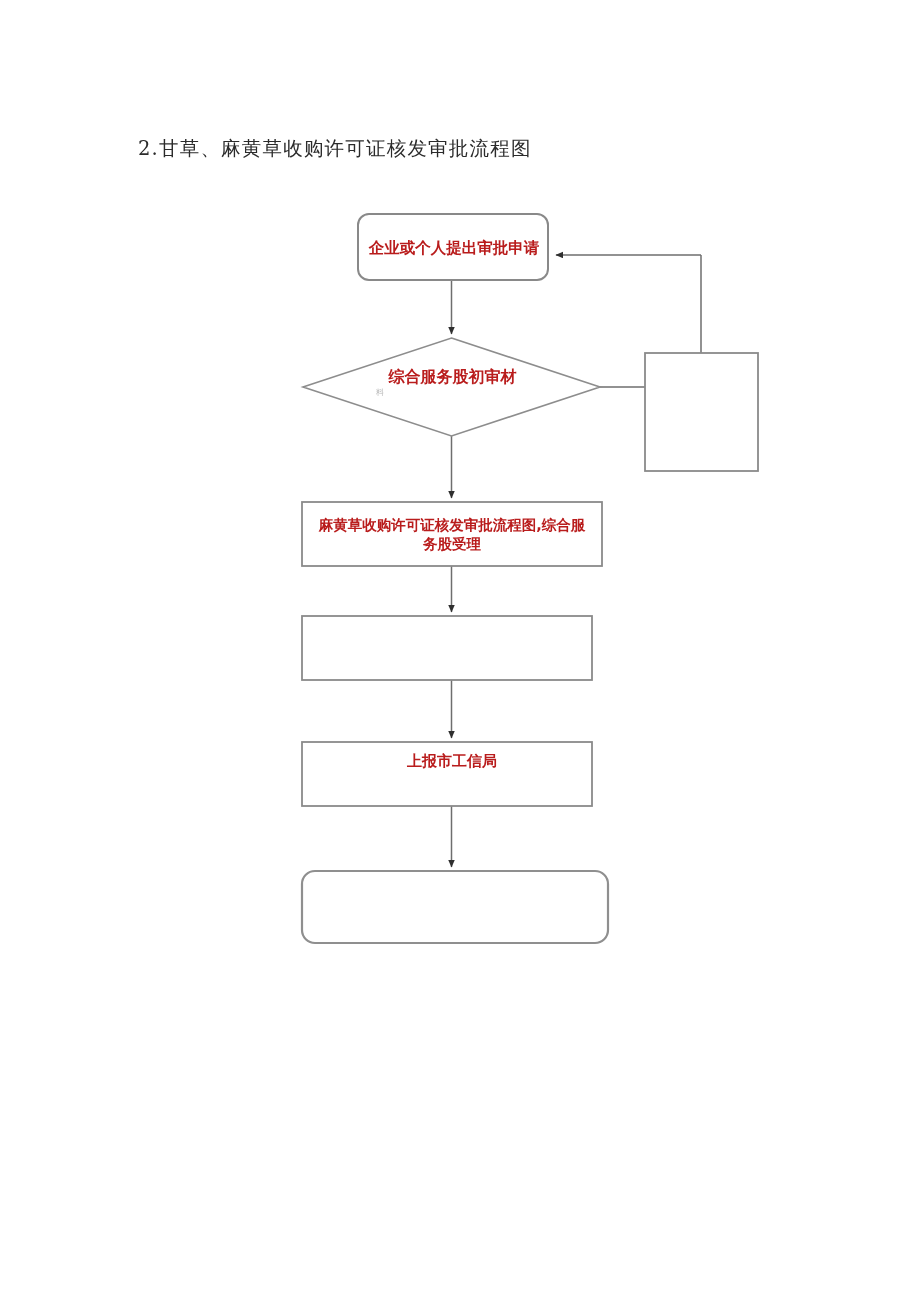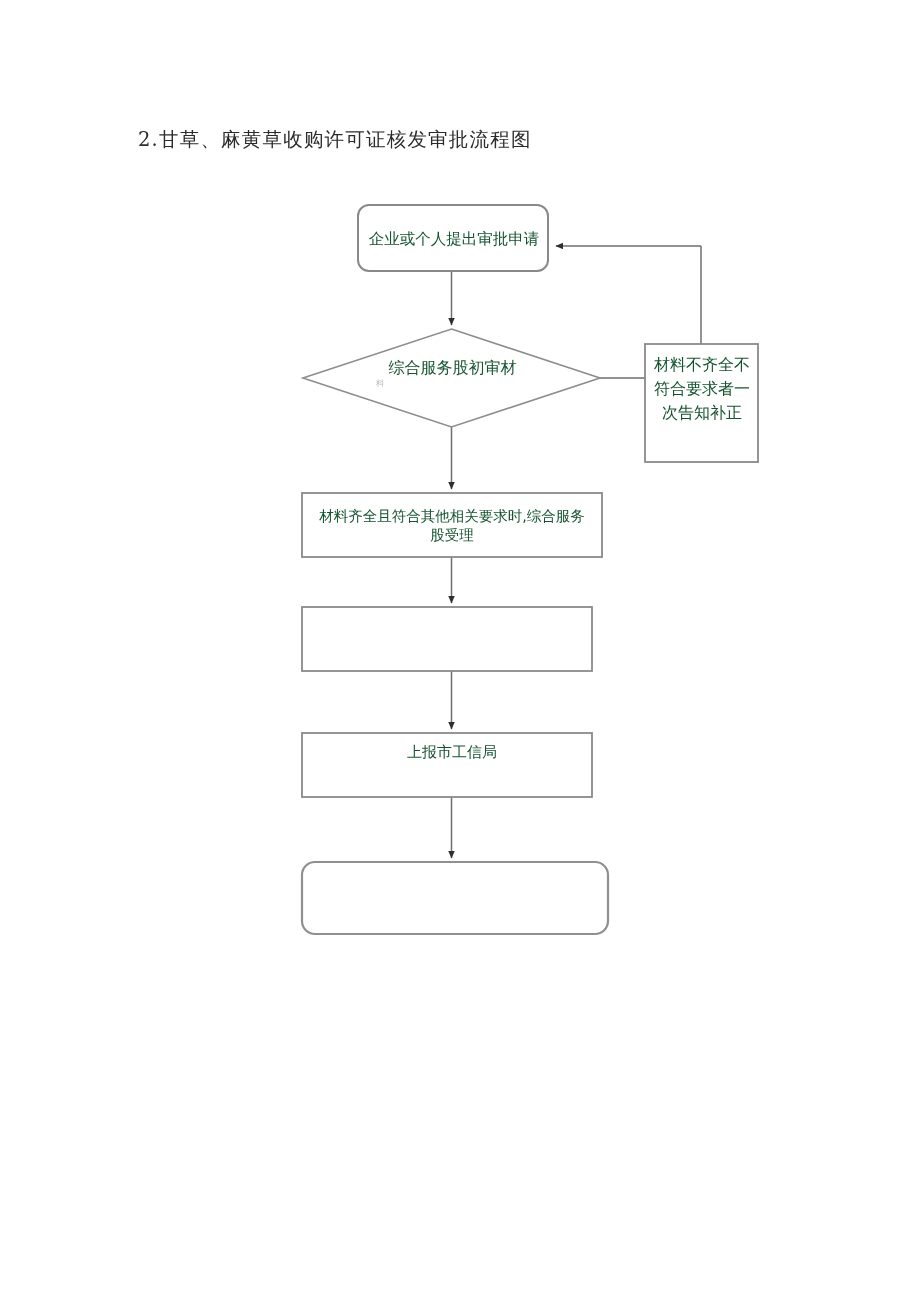--- a/index.html
+++ b/index.html
@@ -9,21 +9,21 @@
   }
   body {
     width: 920px;
     height: 1301px;
     position: relative;
     font-family: "DejaVu Sans", "Liberation Sans", sans-serif;
     overflow: hidden;
   }
   #page {
     position: absolute;
-    left: 0; top: 7px;
+    left: 0; top: 16px;
     width: 920px;
     height: 964px;
     background: #ffffff;
   }
   .doc-title {
     position: absolute;
     left: 138px;
     top: 119px;
     font-size: 19.5px;
     letter-spacing: 1.2px;
@@ -37,23 +37,23 @@
     top: 0;
     width: 920px;
     height: 1301px;
   }
   .node-label {
     position: absolute;
     display: flex;
     align-items: center;
     justify-content: center;
     text-align: center;
-    color: #14532d;
+    color: #b91c1c;
     font-family: "DejaVu Sans", "Liberation Sans", sans-serif;
-    font-weight: 400;
+    font-weight: 700;
     line-height: 1.32;
     pointer-events: none;
   }
   .lbl-start {
     left: 366px; top: 202px; width: 176px; height: 60px;
     font-size: 15.5px;
   }
   .lbl-decision {
     left: 330px; top: 348px; width: 245px; height: 26px;
     font-size: 16px;
@@ -138,22 +138,21 @@
 
     <rect x="302" y="855" width="306" height="72" rx="13" ry="13" fill="#ffffff" stroke="#8f8f8f" stroke-width="2.2"></rect>
   </svg>
 
   <div class="node-label lbl-start">企业或个人提出审批申请</div>
 
   <div class="node-label lbl-decision">综合服务股初审材</div>
 
   <div class="node-label lbl-decision2">料</div>
 
-  <div class="node-label lbl-reject">材料不齐全不符合要求者一次告知补正</div>
 
-  <div class="node-label lbl-accept">材料齐全且符合其他相关要求时,综合服务股受理</div>
+  <div class="node-label lbl-accept">麻黄草收购许可证核发审批流程图,综合服务股受理</div>
 
 
   <div class="node-label lbl-report">上报市工信局</div>
 
   <div class="node-label lbl-end"></div>
 
 </div>
 
 </body></html>

